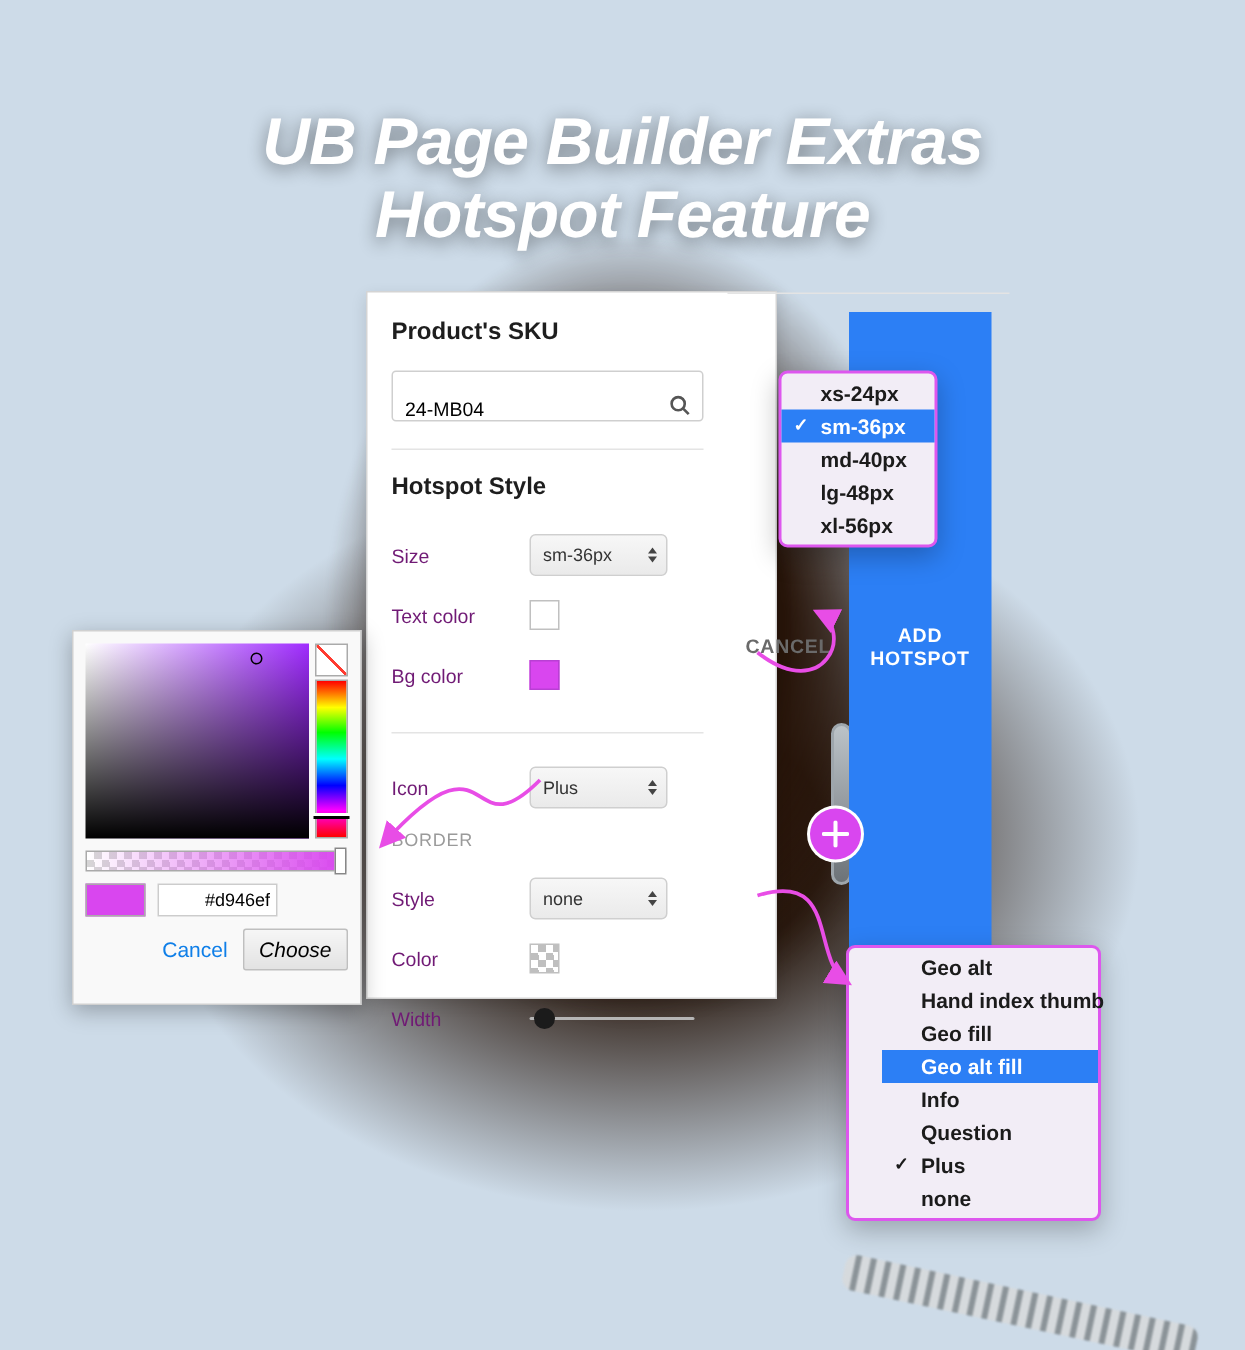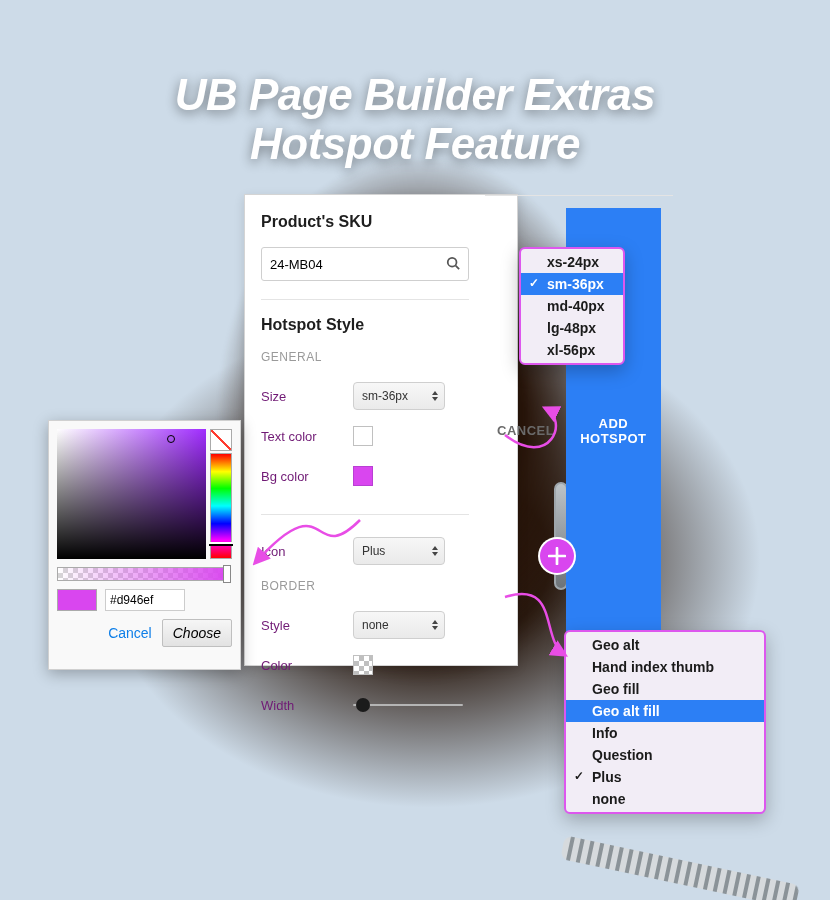--- a/index.html
+++ b/index.html
@@ -45,21 +45,21 @@
     position:absolute; left:244px; top:194px;
     width:274px; height:472px;
     background:#ffffff;
     border:1px solid #d4d4d4;
     box-shadow:0 3px 10px rgba(0,0,0,0.12);
     display:flex; flex-direction:row;
   }
   .panel-inner { padding:18px 16px 0 16px; flex:1 0 auto; }
   .section-title { font-weight:700; font-size:16px; color:#1e1e1e; margin-bottom:16px; }
   .sku-field {
-    display:flex; align-items:center; width:100%; height:34px;
+    display:flex; align-items:flex-end; width:100%; height:34px;
     border:1px solid #cfcfcf; border-radius:3px; padding:0 8px;
     background:#fff;
   }
   .sku-field input {
     border:none; outline:none; flex:1 1 auto; font-size:13px; background:transparent;
   }
   .sku-search-icon { color:#555; font-size:14px; }
   hr.divider { border:none; border-top:1px solid #e4e4e4; margin:18px 0 16px; }
   .section-sub { font-size:12px; letter-spacing:0.5px; color:#9a9a9a; margin:4px 0 12px; }
   .row {
@@ -147,41 +147,41 @@
     position:relative; margin-top:8px; height:14px; width:174px;
     border:1px solid #aaa;
     background:
       linear-gradient(to right, rgba(217,70,239,0) 0%, #d946ef 100%),
       repeating-conic-gradient(#d6d6d6 0 25%, #fff 0 50%);
     background-size:auto,10px 10px;
   }
   .alpha-thumb { position:absolute; right:-1px; top:-3px; width:8px; height:18px; background:#fff; border:1px solid #888; }
   .picker-row2 { display:flex; gap:8px; margin-top:8px; align-items:center; }
   .preview-sw { width:40px; height:22px; background:#d946ef; border:1px solid #aaa; }
-  .hex-input { width:80px; height:22px; border:1px solid #ccc; font-size:12px; padding:0 4px; text-align:left; }
+  .hex-input { width:80px; height:22px; border:1px solid #ccc; font-size:12px; padding:0 4px; text-align:right; }
   .picker-btns { display:flex; justify-content:flex-end; gap:10px; margin-top:8px; align-items:center; }
   .link-cancel { color:#0f7fe8; font-size:14px; cursor:pointer; }
   .btn-choose {
     background:linear-gradient(#f6f6f6,#e2e2e2); border:1px solid #bfbfbf;
     padding:5px 10px; font-size:14px; cursor:pointer; border-radius:2px;font-style:italic;
   }
 
   
   .dropdown {
     position:absolute;
     border:2px solid #dd57ee;
     background:#f2edf6; border-radius:6px;
     box-shadow:0 6px 18px rgba(0,0,0,0.25);
     font-size:14px; padding:2px 0;
   }
   .dropdown .item { padding:3px 16px 3px 26px; position:relative; color:#1b1b1b; cursor:pointer; white-space:nowrap;font-weight:bold; }
   .dropdown .item.selected { background:#2c7ff5; color:#fff; }
   .dropdown .item .check { position:absolute; left:8px; top:3px; font-size:12px; }
   .dd-size { left:519px; top:247px; width:106px; }
-  .dd-icon { left:564px; top:630px; width:202px; }
+  .dd-icon { left:564px; top:630px; width:170px;padding-left:22px; }
 
   
   .plus-badge {
     position:absolute; left:540px; top:539px;
     width:34px; height:34px; border-radius:50%;
     background:#d946ef; color:#fff; display:flex; align-items:center; justify-content:center;
     box-shadow:0 0 0 2px #fff;
   }
   .plus-badge svg { width:18px; height:18px; }
 
@@ -209,21 +209,20 @@
         <span class="sku-search-icon">
           <svg width="14" height="14" viewBox="0 0 16 16">
               <circle cx="7" cy="7" r="5" fill="none" stroke="#555" stroke-width="2"></circle>
               <line x1="11" y1="11" x2="15" y2="15" stroke="#555" stroke-width="2"></line>
             </svg>
         </span>
       </div>
 
       <hr class="divider">
       <div class="section-title">Hotspot Style</div>
-      <div class="section-sub">GENERAL</div>
 
       <div class="row">
         <div class="label">Size</div>
         <div class="select">
           <span>sm-36px</span>
           <span class="caret"></span>
         </div>
       </div>
 
       <div class="row">

